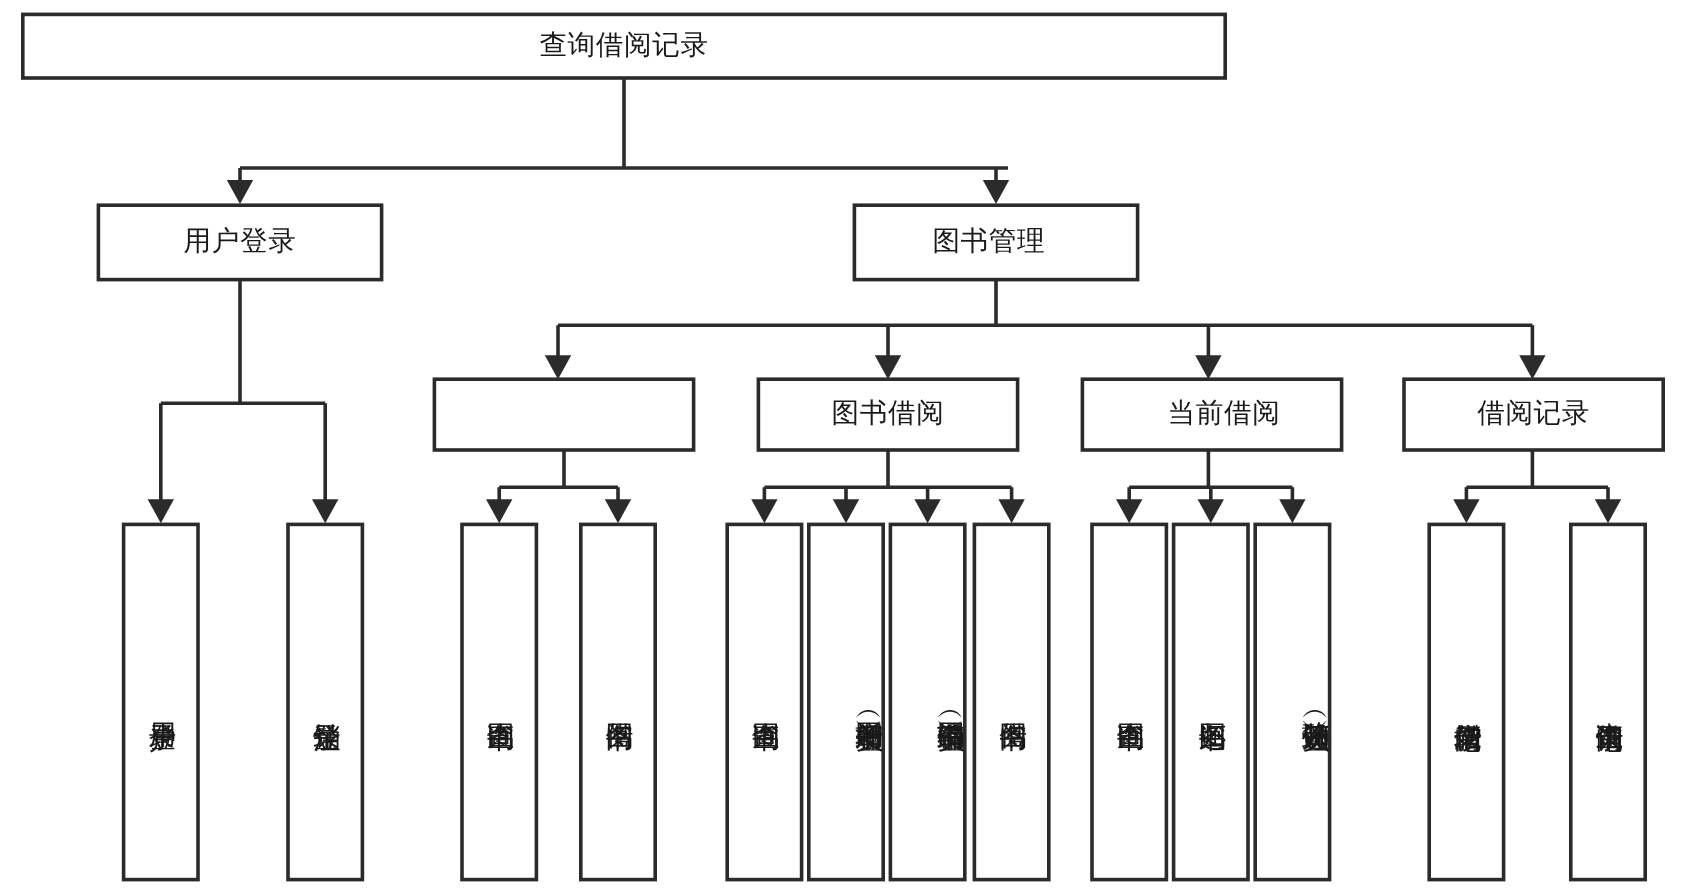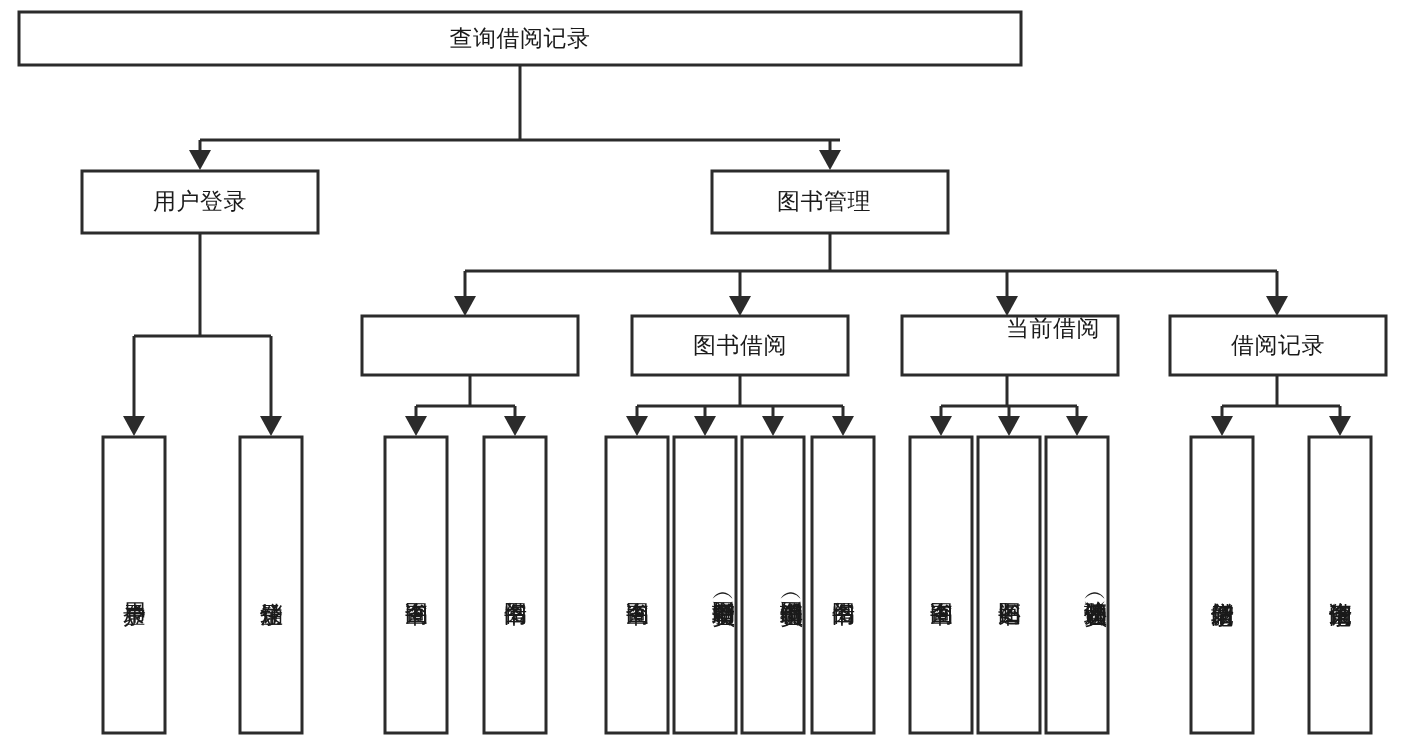--- a/index.html
+++ b/index.html
@@ -195,21 +195,21 @@
 
   <div class="node-label-h" style="left:19px; top:12px; width:1002px; height:53px;">查询借阅记录</div>
 
   <div class="node-label-h" style="left:82px; top:171px; width:236px; height:62px;">用户登录</div>
 
   <div class="node-label-h" style="left:712px; top:171px; width:224px; height:62px;">图书管理</div>
 
 
   <div class="node-label-h" style="left:632px; top:316px; width:216px; height:59px;">图书借阅</div>
 
-  <div class="node-label-h" style="left:902px; top:299px; width:236px; height:59px;padding-left:33px;">当前借阅</div>
+  <div class="node-label-h" style="left:902px; top:316px; width:236px; height:59px;">当前借阅</div>
 
   <div class="node-label-h" style="left:1170px; top:316px; width:216px; height:59px;">借阅记录</div>
 
   <div class="node-label-v" style="left:103px; top:437px; width:62px; height:296px;">用户登录</div>
   <div class="node-label-v" style="left:240px; top:437px; width:62px; height:296px;">注销登录</div>
 
   <div class="node-label-v" style="left:385px; top:437px; width:62px; height:296px;">查询图书</div>
   <div class="node-label-v" style="left:484px; top:437px; width:62px; height:296px;">借阅图书</div>
 
   <div class="node-label-v" style="left:606px; top:437px; width:62px; height:296px;">查询图书</div>

